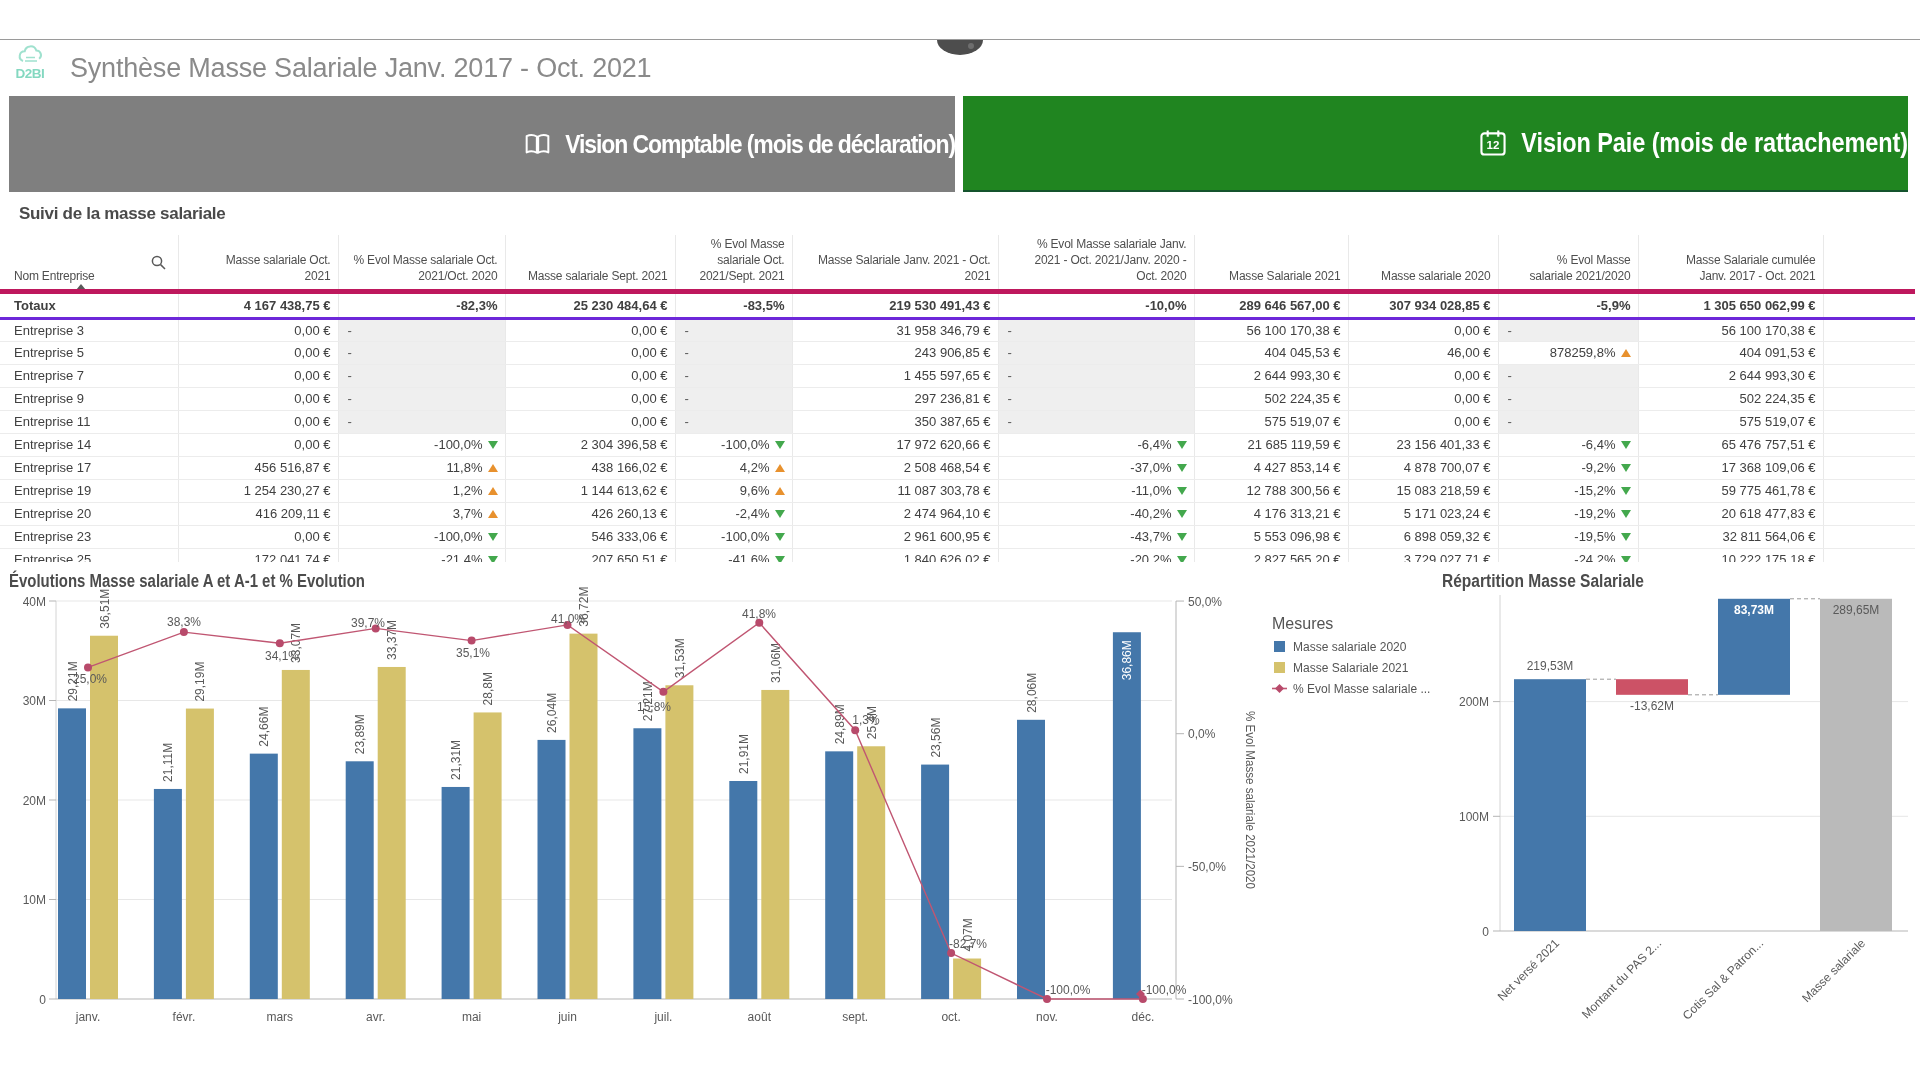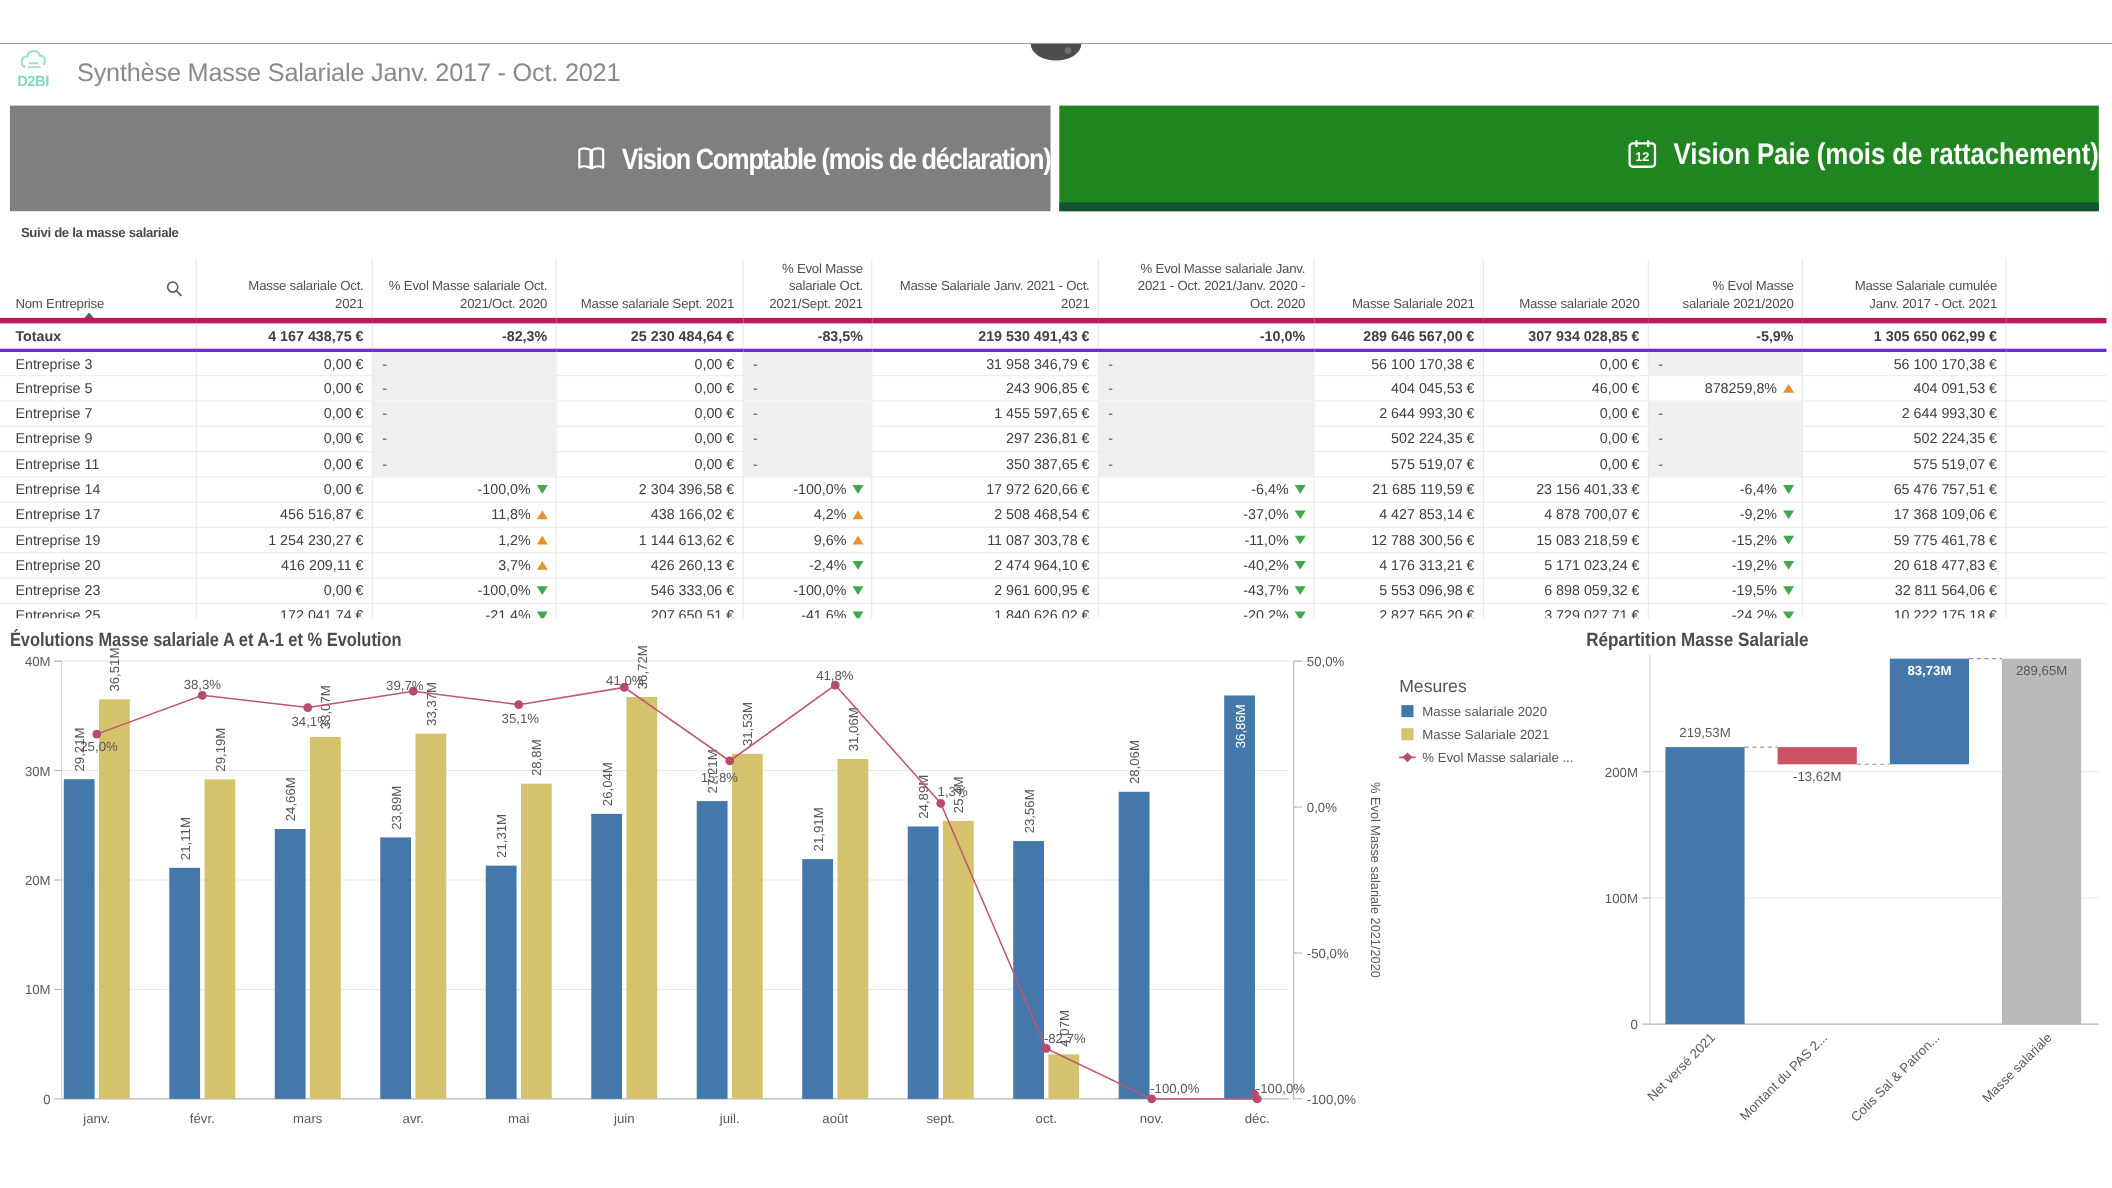--- a/index.html
+++ b/index.html
@@ -1,29 +1,29 @@
 <!DOCTYPE html>
 <html><head><meta charset="utf-8"><title>Synthèse Masse Salariale</title>
 <style>
 *{margin:0;padding:0;box-sizing:border-box}
 html,body{width:1920px;height:1080px;background:#fff;font-family:"Liberation Sans",sans-serif;overflow:hidden}
 #page{position:relative;width:1663px;height:1080px;background:#fff}
 #topline{position:absolute;left:0;top:39px;width:1920px;height:1px;background:#9a9a9a}
 #chip{position:absolute;left:937px;top:40px;width:46px;height:15px;background:#4d4d4d;border-radius:0 0 23px 23px / 0 0 15px 15px}
 #chip i{position:absolute;right:9px;top:3px;width:6px;height:6px;border-radius:50%;background:#6e6e6e}
 #logo{position:absolute;left:15px;top:45px}
-#apptitle{position:absolute;left:70px;top:53px;font-size:23px;letter-spacing:-0.2px;color:#8a8a8a}
+#apptitle{position:absolute;left:70px;top:53px;font-size:27px;letter-spacing:-0.2px;color:#8a8a8a}
 .btn{position:absolute;top:96px;height:96px;display:flex;align-items:center;justify-content:flex-end;color:#fff;font-weight:bold}
 .btn span{display:inline-block;transform:scaleY(1.16)}
 #btngray span{font-size:23px;letter-spacing:-1.1px}
 #btngreen span{font-size:23.5px;letter-spacing:-0.1px}
 .btn svg{margin-right:15px}
 #btngray{left:9px;width:946px;background:#7f7f7f}
-#btngreen{left:963px;width:945px;background:#208520;border-bottom:8px solid #14532d}
-#tbltitle{position:absolute;left:19px;top:204px;font-size:12px;letter-spacing:-0.3px;font-weight:bold;color:#4a4a4a}
+#btngreen{left:963px;width:945px;background:#208520;border-bottom:2px solid #14532d}
+#tbltitle{position:absolute;left:19px;top:204px;font-size:17px;letter-spacing:-0.3px;font-weight:bold;color:#4a4a4a}
 #tblwrap{position:absolute;left:0;top:235px;width:1915px;height:327px;overflow:hidden}
 #tbl{border-collapse:collapse;table-layout:fixed;width:1915px}
 #tbl td{border-right:1px solid #e9e9e9;border-bottom:1px solid #ececec;font-size:13px;color:#404040;padding:0 7px 0 8px;white-space:nowrap;overflow:hidden}
 #tbl tr{height:23px}
 #tbl tr.hr{height:56px}
 #tbl tr.hr td{vertical-align:bottom;text-align:right;color:#4f4f4f;padding-bottom:5px;line-height:16px;border-bottom:5px solid #be185d;font-size:12px;letter-spacing:-0.2px}
 #tbl tr.hr td.first{text-align:left;position:relative;padding-left:14px}
 #tbl tr.tot{height:27px}
 #tbl tr.tot td{font-weight:bold;border-bottom:3px solid #6d28d9}
 #tbl td.name{padding-left:14px}

